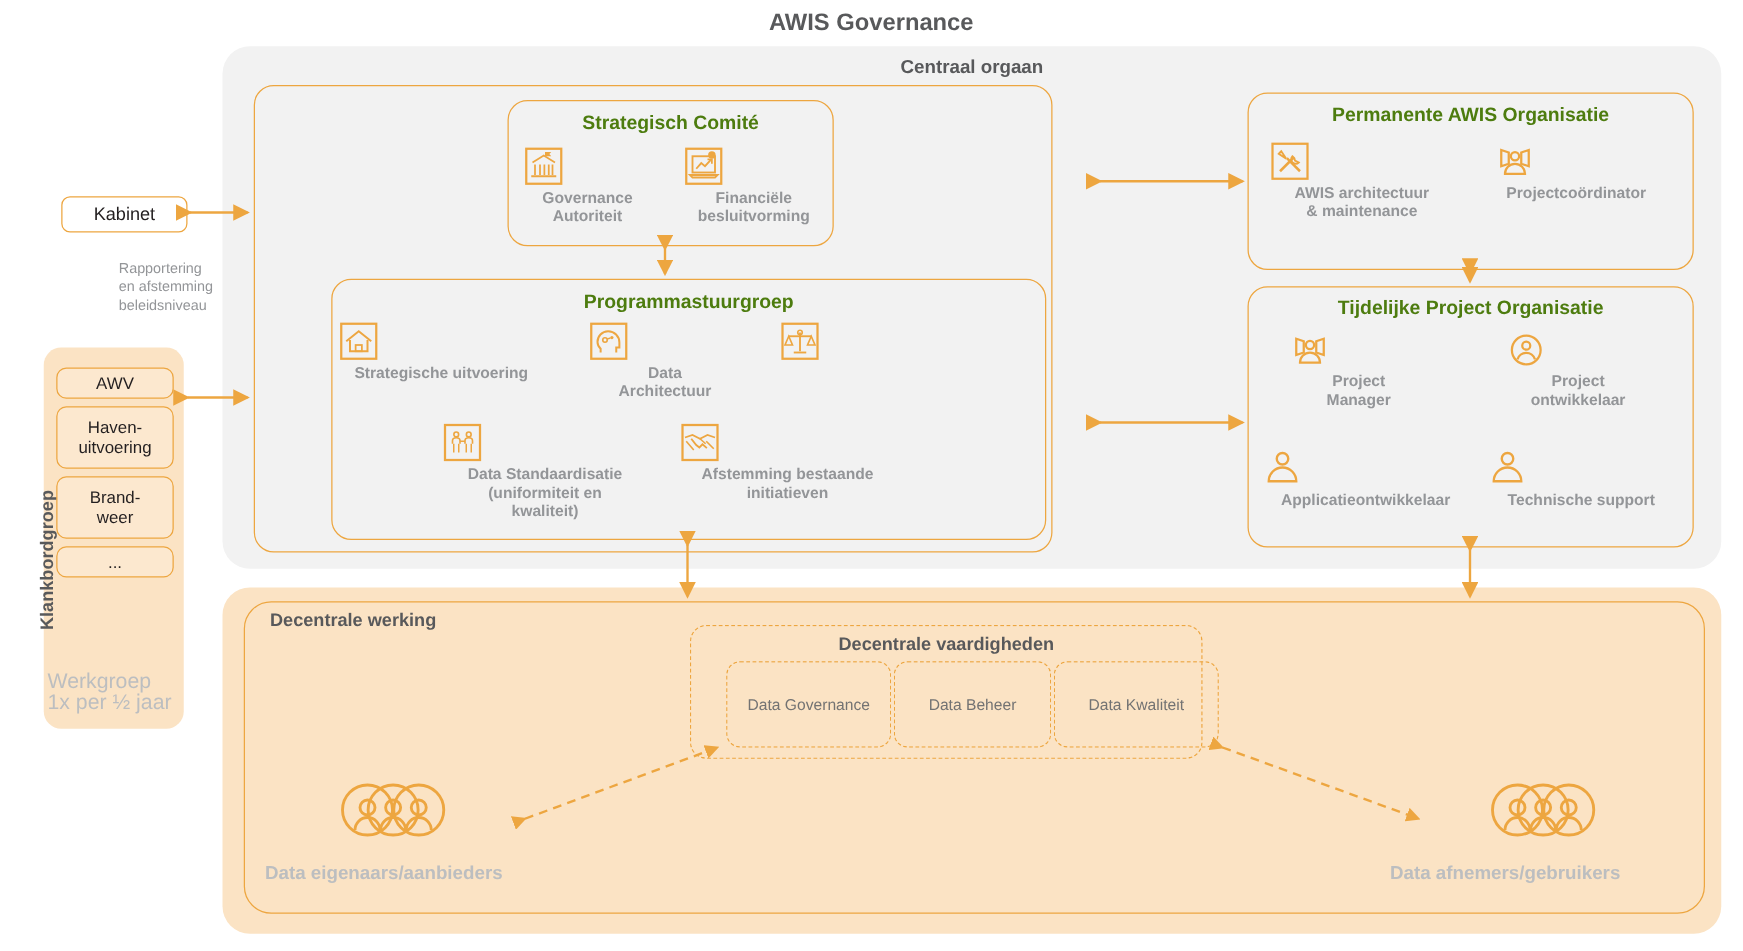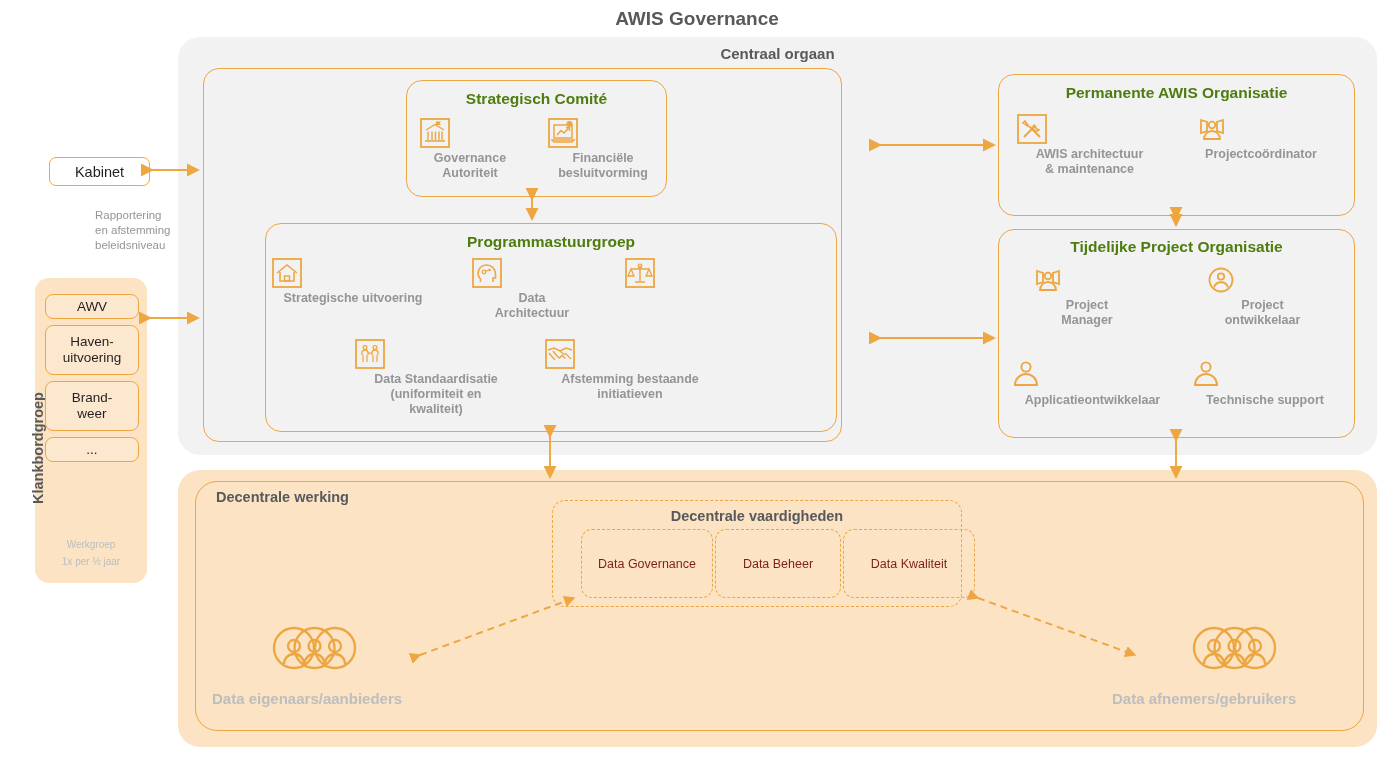--- a/index.html
+++ b/index.html
@@ -83,22 +83,22 @@
     position:absolute;left:45px;width:92px;
     border:1.4px solid #eda640;border-radius:8px;background:#fce8cf;
     display:flex;align-items:center;justify-content:center;text-align:center;
     font-size:13.5px;line-height:16px;color:#231f20;
   }
   #kb-0{top:294px;height:23px;}
   #kb-1{top:325px;height:48px;}
   #kb-2{top:381px;height:48px;}
   #kb-3{top:437px;height:23px;}
   #werkgroep-note{
-    left:38px;top:536px;width:106px;text-align:center;
-    font-size:10px;line-height:17px;color:#bcbec0;
+    left:38px;top:536px;width:106px;text-align:left;
+    font-size:17px;line-height:17px;color:#bcbec0;
   }
 
   
   #decentrale-fill{
     left:178px;top:470px;width:1199px;height:277px;
     background:#fbe3c4;border-radius:22px;
   }
   #decentrale-frame{
     left:195px;top:481px;width:1167px;height:248px;
     border:1.6px solid #eda640;border-radius:22px;
@@ -109,21 +109,21 @@
 
   .dashed-box{border:1.7px dashed #eda640;border-radius:13px;background:transparent;}
   #decentrale-vaardigheden{left:552px;top:500px;width:408px;height:105px;}
   #decentrale-vaardigheden .dv-title{
     text-align:center;font-size:14.5px;font-weight:bold;color:#58595b;margin-top:7px;
   }
   .cap-box{
     position:absolute;top:529px;height:67px;
     border:1.6px dashed #eda640;border-radius:11px;
     display:flex;align-items:center;justify-content:center;
-    font-size:12.5px;color:#7f1d1d;
+    font-size:12.5px;color:#737373;
   }
   #cap-0{left:581px;width:130px;}
   #cap-1{left:715px;width:124px;}
   #cap-2{left:843px;width:130px;}
 
   .actor-label{
     position:absolute;font-size:15px;font-weight:bold;color:#bcbec0;
   }
   #owners-label{left:212px;top:690px;}
   #consumers-label{left:1112px;top:690px;}

